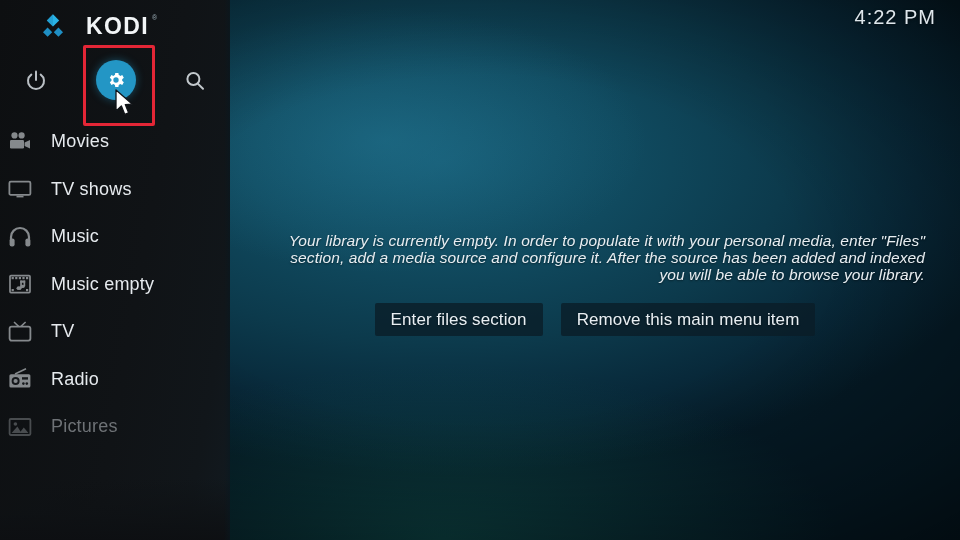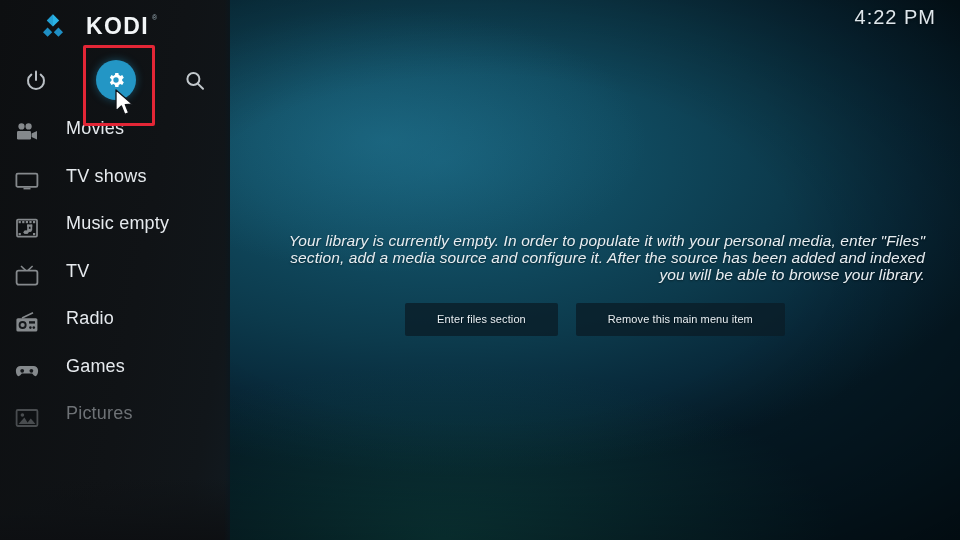--- a/index.html
+++ b/index.html
@@ -91,23 +91,22 @@
   
   #cursor { position:absolute; left:115px; top:89px; width:22px; height:30px; }
 
   
   #menu {
     position:absolute; left:0; top:118px; width:230px;
   }
   .menu-item {
     position:relative;
     height:47.5px;
-    display:flex; align-items:flex-start;
-    padding-left:12px;
-    gap:8px;
+    display:flex; align-items:center;
+    padding-left:5px;
   }
   .menu-ico {
     width:30px; height:30px;
     display:flex; align-items:center; justify-content:center;
     flex:0 0 30px;
     opacity:.62;
   }
   .menu-label {
     margin-left:16px;
     color:#e6eaee;
@@ -154,24 +153,24 @@
     font-style:italic;
   }
   #btn-row {
     margin-top:20px;
     display:flex; gap:18px;
   }
   .kbtn {
     background:rgba(10,28,38,.78);
     border:none;
     color:#e9eff3;
-    font-size:11px;
+    font-size:17px;
     font-family:"Liberation Sans", sans-serif;
     letter-spacing:.1px;
-    padding:0 32px;
+    padding:0 16px;
     height:33px;
     line-height:33px;
     border-radius:2px;
     text-shadow:0 1px 2px rgba(0,0,0,.4);
     cursor:pointer;
     white-space:nowrap;
   }
 </style>
 </head>
 <body>
@@ -247,20 +246,30 @@
       <div class="menu-item">
         <span class="menu-ico">
           <svg width="26" height="26" viewBox="0 0 26 26">
             <rect x="2.4" y="5.6" width="21" height="13.2" rx="1.4" fill="none" stroke="#cfd4d8" stroke-width="1.8"></rect>
             <rect x="9.5" y="19.8" width="7" height="1.6" fill="#cfd4d8"></rect>
           </svg>
         </span>
         <span class="menu-label">TV shows</span>
       </div>
 
+      <div class="menu-item">
+        <span class="menu-ico">
+          <svg width="26" height="26" viewBox="0 0 26 26">
+            <path d="M4 16v-3a9 9 0 0 1 18 0v3" fill="none" stroke="#cfd4d8" stroke-width="2.2"></path>
+            <rect x="2.6" y="14.4" width="5" height="8" rx="2.2" fill="#cfd4d8"></rect>
+            <rect x="18.4" y="14.4" width="5" height="8" rx="2.2" fill="#cfd4d8"></rect>
+          </svg>
+        </span>
+        <span class="menu-label">Music</span>
+      </div>
 
       <div class="menu-item">
         <span class="menu-ico">
           <svg width="26" height="26" viewBox="0 0 26 26">
             <rect x="3" y="4.6" width="20" height="17" rx="1" fill="none" stroke="#cfd4d8" stroke-width="1.7"></rect>
             <g fill="#cfd4d8">
               <rect x="4.6" y="6" width="2.2" height="2.2"></rect>
                 <rect x="8.2" y="6" width="2.2" height="2.2"></rect>
               <rect x="11.8" y="6" width="2.2" height="2.2"></rect>
                 <rect x="15.4" y="6" width="2.2" height="2.2"></rect>
@@ -299,30 +308,20 @@
             <circle cx="8.6" cy="15" r="4" fill="#1a1d20"></circle>
             <circle cx="8.6" cy="15" r="2.1" fill="#cfd4d8"></circle>
             <rect x="15" y="11.2" width="6" height="2.4" fill="#1a1d20"></rect>
             <circle cx="16.4" cy="17.6" r="1.3" fill="#1a1d20"></circle>
             <circle cx="19.8" cy="17.6" r="1.3" fill="#1a1d20"></circle>
           </svg>
         </span>
         <span class="menu-label">Radio</span>
       </div>
 
-      <div class="menu-item">
-        <span class="menu-ico">
-          <svg width="26" height="26" viewBox="0 0 26 26">
-            <path d="M6.5 8h13a4.6 4.6 0 0 1 4.6 4.6c0 2.8-1 5.6-2.6 5.6-1.5 0-2.3-1.6-3.4-2.6H7.9c-1.1 1-1.9 2.6-3.4 2.6-1.6 0-2.6-2.8-2.6-5.6A4.6 4.6 0 0 1 6.5 8z" fill="#cfd4d8"></path>
-            <circle cx="8.2" cy="12.8" r="1.9" fill="#1a1d20"></circle>
-            <circle cx="17.4" cy="12.8" r="1.9" fill="#1a1d20"></circle>
-          </svg>
-        </span>
-        <span class="menu-label">Games</span>
-      </div>
 
 
       <div class="menu-item faded">
         <span class="menu-ico">
           <svg width="26" height="26" viewBox="0 0 26 26">
             <rect x="2.6" y="5" width="20.8" height="16" rx="1.2" fill="none" stroke="#cfd4d8" stroke-width="1.8"></rect>
             <circle cx="8.4" cy="10" r="1.8" fill="#cfd4d8"></circle>
             <polygon points="4.6,19 10.4,12.6 14.4,19" fill="#cfd4d8"></polygon>
             <polygon points="12.4,19 16.8,13.6 21.4,19" fill="#cfd4d8"></polygon>
           </svg>

